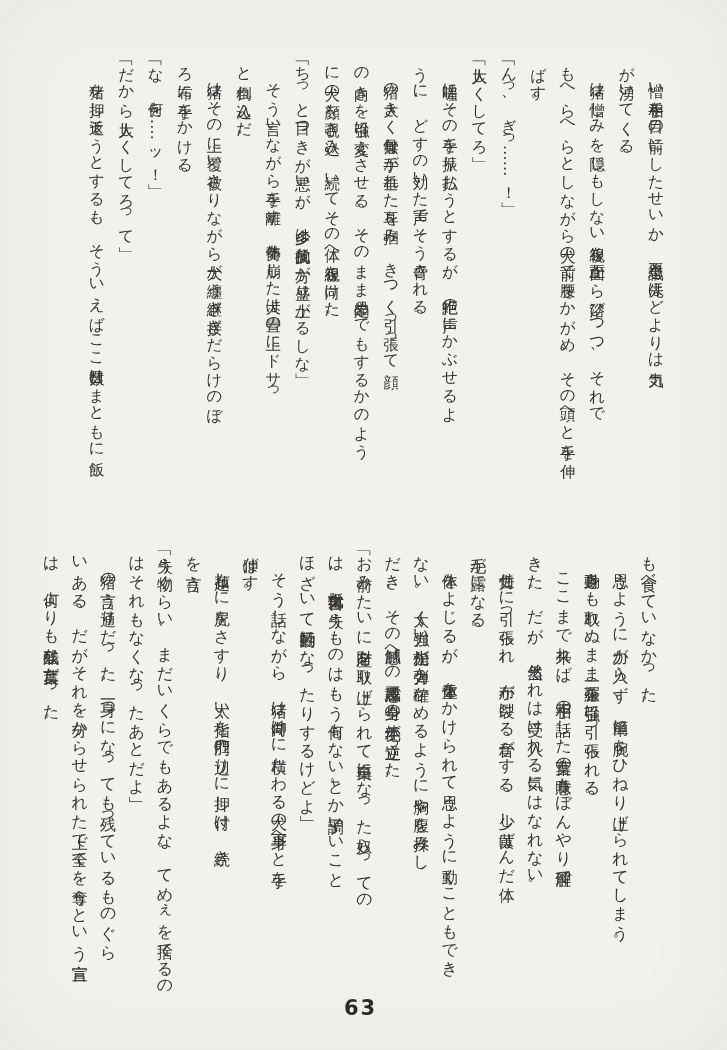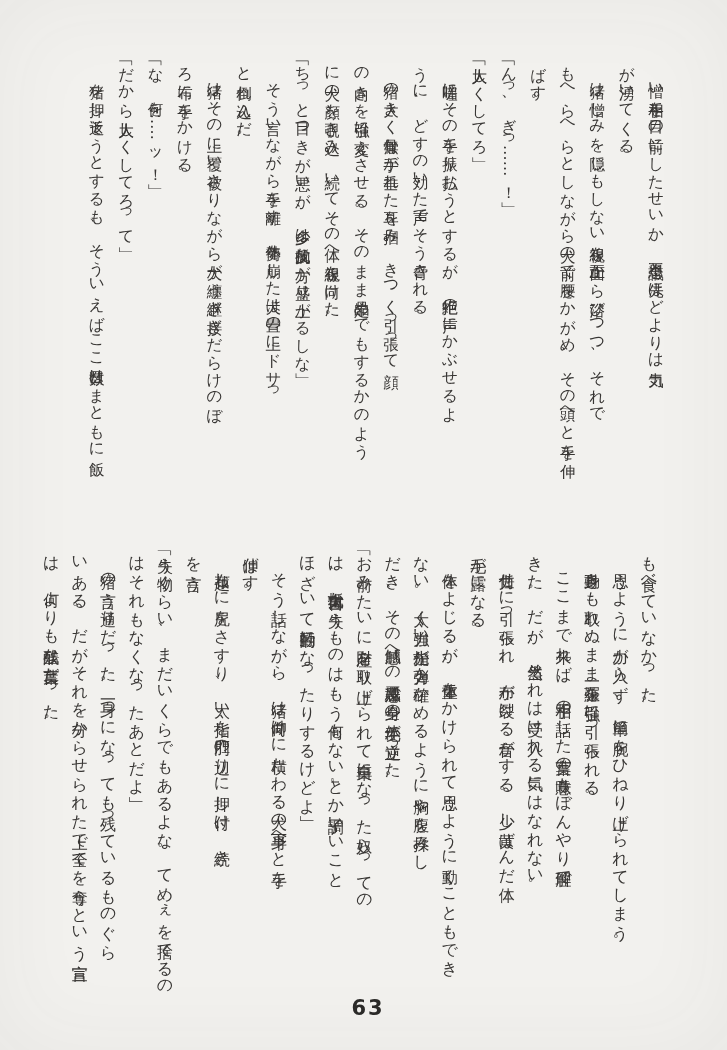--- a/index.html
+++ b/index.html
@@ -46,21 +46,20 @@
     line-height: 1.78;
   }
   .text-block.bottom p {
     font-size: 16px;
   }
   .page-number {
     position: absolute;
     top: 996px;
     left: 344px;
     width: 48px;
-    text-align: center;
     font-family: "DejaVu Sans", "Liberation Sans", sans-serif;
     font-weight: bold;
     font-size: 21px;
     letter-spacing: 2px;
     color: #2b2a28;
   }
 </style>
 </head>
 <body>
 

